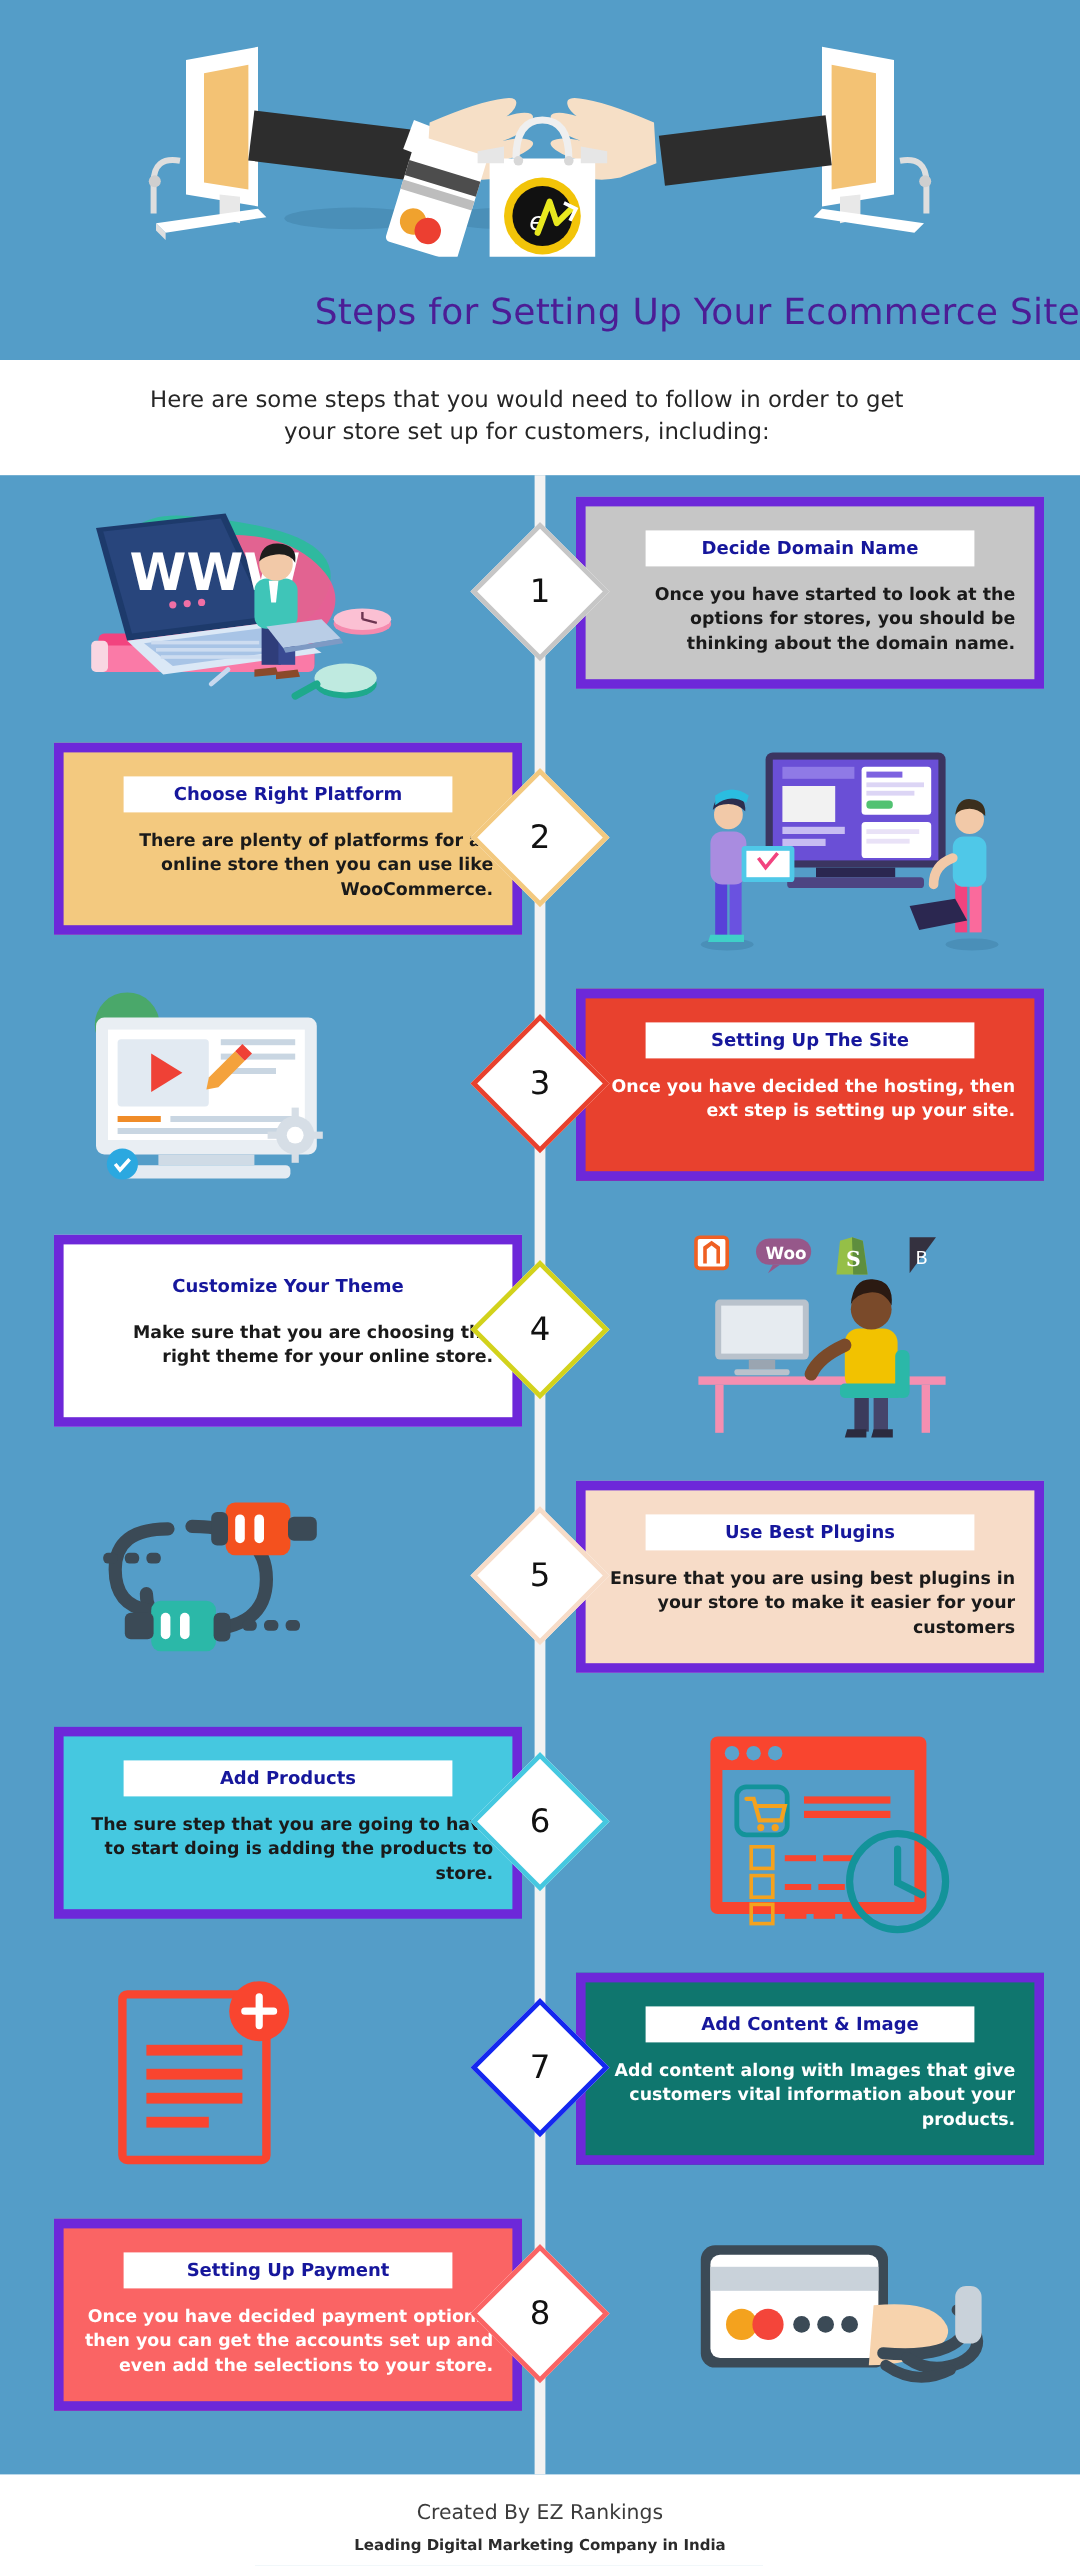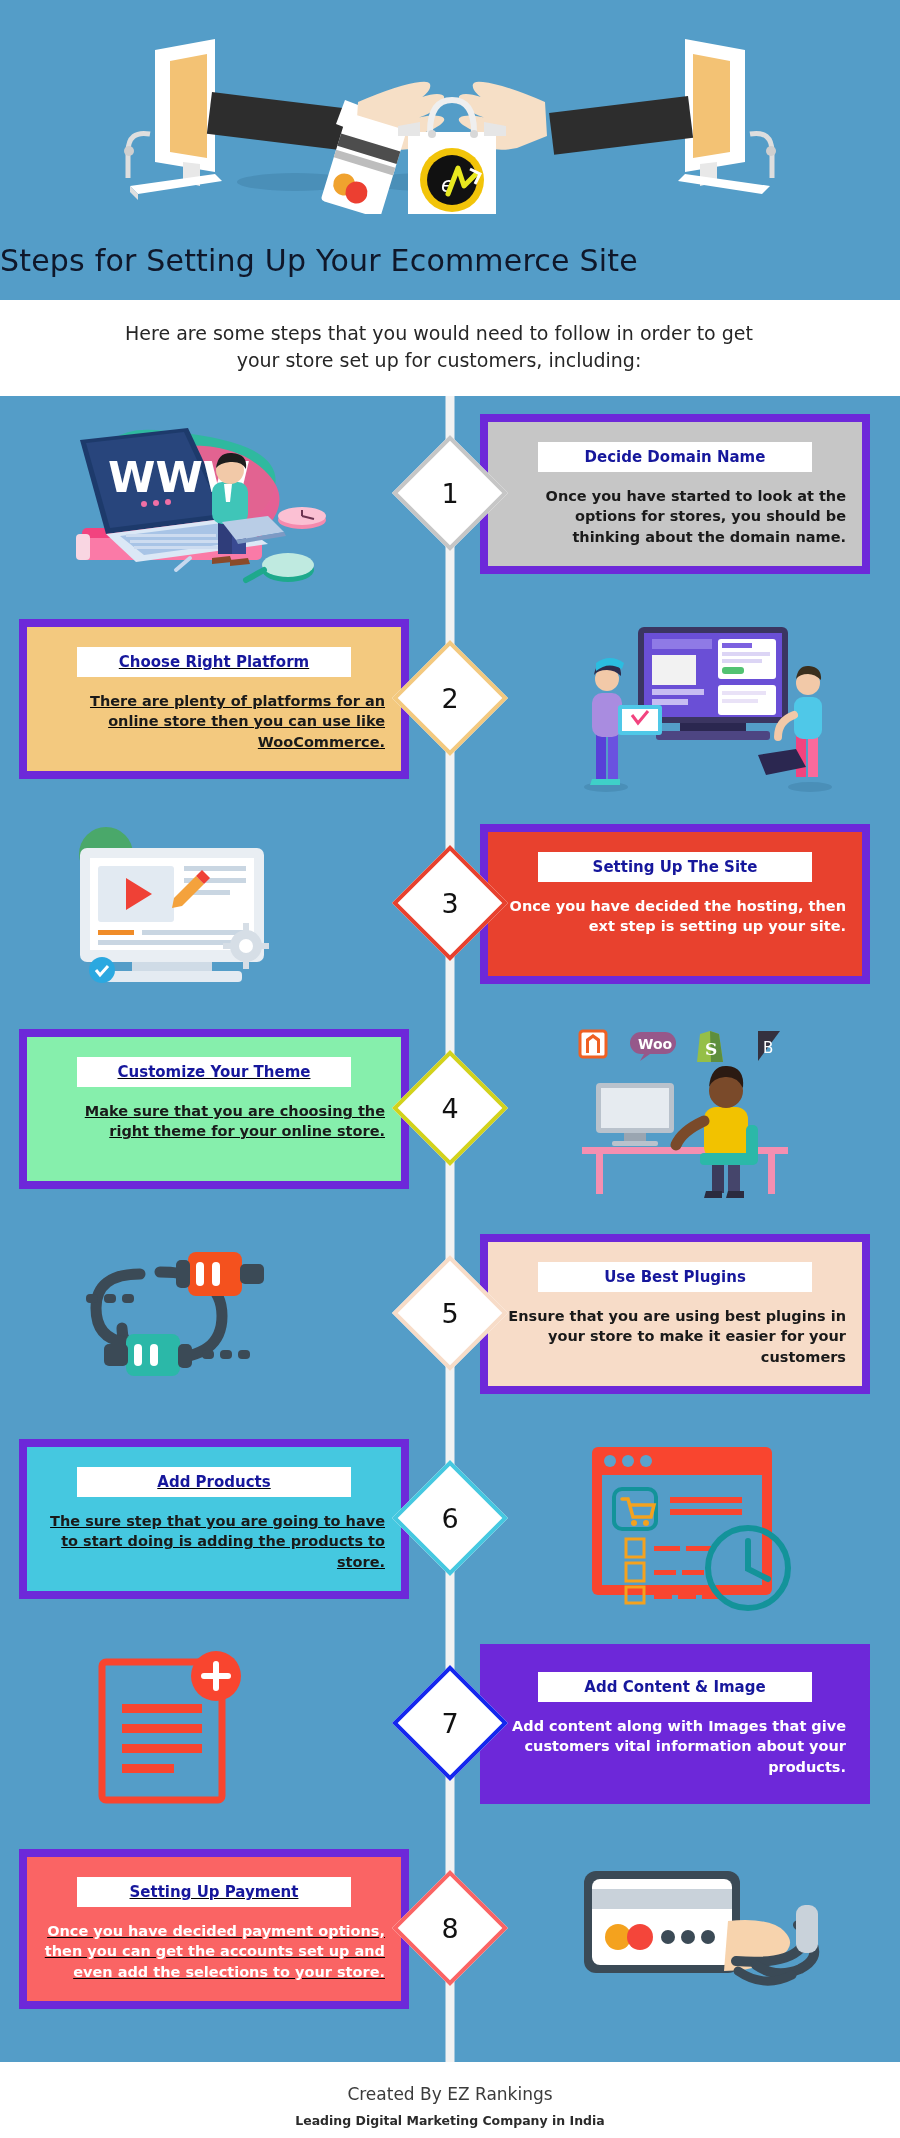--- a/index.html
+++ b/index.html
@@ -25,23 +25,23 @@
   }
   .hero-art {
     position: absolute;
     left: 0; right: 0; top: 14px;
     height: 200px;
   }
   .hero-title {
     position: absolute;
     left: 0; right: 0;
     top: 243px;
-    text-align: left;
+    text-align: right;
     font-size: 30px;
-    color: #0f172a;
+    color: #4c1d95;
     letter-spacing: 0.2px;
     font-weight: 400;
     font-family: "DejaVu Sans", sans-serif;
   }
 
   
   .intro {
     background: #ffffff;
     padding: 20px 110px 22px 88px;
     text-align: center;
@@ -82,21 +82,21 @@
   
   .card {
     position: absolute;
     top: 18px;
     width: 390px;
     min-height: 160px;
     border: 8px solid #6d28d9;
     padding: 14px 16px 16px 16px;
     z-index: 3;
   }
-  .card.left  { left: 19px; text-decoration: underline; }
+  .card.left  { left: 45px; }
   .card.right { right: 30px; }
 
   .card-title {
     background: #ffffff;
     color: #16179c;
     font-weight: bold;
     font-size: 15px;
     text-align: center;
     padding: 6px 4px;
     margin: 6px 34px 14px 34px;
@@ -449,21 +449,21 @@
           <circle cx="166" cy="66" r="17" fill="#7a4a2a"></circle>
           <path d="M149,62 q2,-22 18,-21 q18,1 16,22 q-6,-12 -18,-11 q-12,1 -16,10z" fill="#2b1a12"></path>
           <path d="M144,96 q-22,10 -28,24" stroke="#7a4a2a" stroke-width="11" fill="none" stroke-linecap="round"></path>
           <rect x="140" y="128" width="52" height="12" rx="4" fill="#2bb8a8"></rect>
           <rect x="186" y="100" width="12" height="40" rx="5" fill="#2bb8a8"></rect>
         </svg>
       </div>
       <div class="diamond" style="border-color:#d2d21c">
         <span>4</span>
       </div>
-      <div class="card left dark-text" style="background:#86efac">
+      <div class="card left dark-text" style="background:#ffffff">
         <div class="card-title">Customize Your Theme</div>
         <div class="card-body">Make sure that you are choosing the right theme for your online store.</div>
       </div>
     </div>
       </div>
 
     <div class="step">
         <div class="step-inner">
       <div class="illus left">
         <svg viewBox="0 0 300 178">
@@ -557,21 +557,21 @@
             <rect x="82" y="104" width="80" height="9"></rect>
             <rect x="82" y="124" width="52" height="9"></rect>
           </g>
           <circle cx="176" cy="36" r="25" fill="#f9452f"></circle>
           <path d="M176,24 l0,24 M164,36 l24,0" stroke="#ffffff" stroke-width="6" stroke-linecap="round"></path>
         </svg>
       </div>
       <div class="diamond" style="border-color:#1427ef">
         <span>7</span>
       </div>
-      <div class="card right light-text" style="background:#6d28d9">
+      <div class="card right light-text" style="background:#0f766e">
         <div class="card-title">Add Content &amp; Image</div>
         <div class="card-body">Add content along with Images that give customers vital information about your products.</div>
       </div>
     </div>
       </div>
 
     <div class="step">
         <div class="step-inner">
       <div class="illus right">
         <svg viewBox="0 0 300 178">

